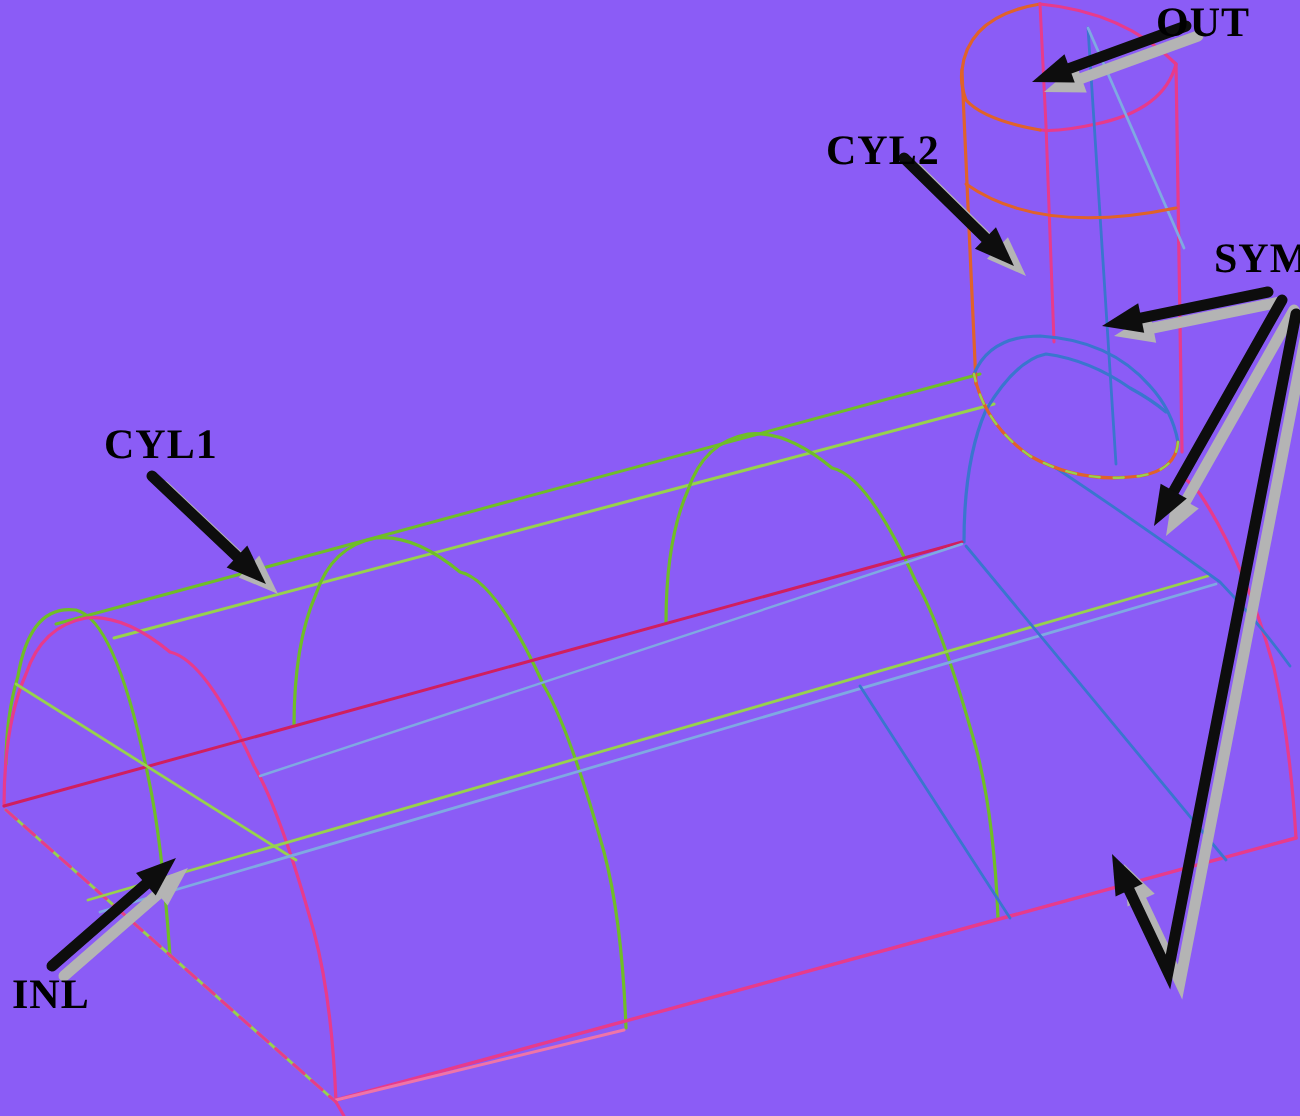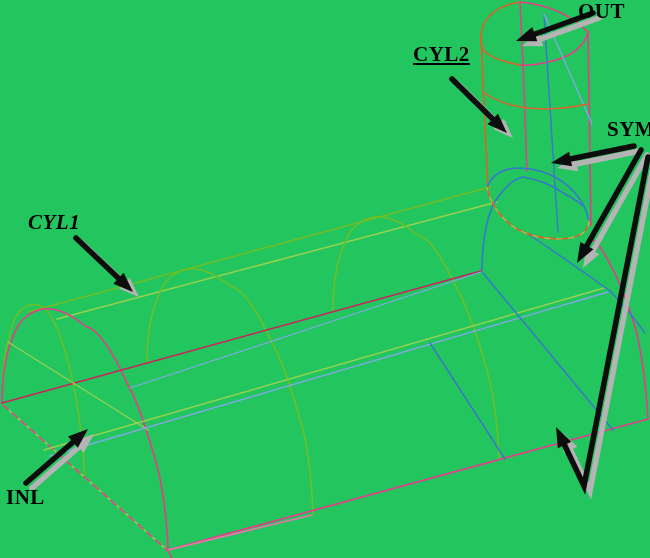--- a/index.html
+++ b/index.html
@@ -1,16 +1,16 @@
 <!DOCTYPE html>
 <html><head>
 <meta charset="utf-8">
 <style>
   html,body{margin:0;padding:0;background:#ffffff;}
-  .stage{position:relative;width:650px;height:558px;background:#22c55e;overflow:hidden;
+  .stage{position:relative;width:650px;height:558px;background:#8b5cf6;overflow:hidden;
          font-family:"Liberation Serif", serif;}
   .stage svg{position:absolute;left:0;top:0;}
   .diagram-label{position:absolute;font-weight:bold;font-size:21px;color:#000;
                  letter-spacing:0.5px;white-space:nowrap;line-height:1;}
 </style>
 </head>
 <body>
 
 <div class="stage">
   <svg id="scene" width="650" height="558" viewBox="0 0 650 558">
@@ -72,17 +72,17 @@
       <polygon points="577,263 580.3303734758856,241.90121774814676 593.3823573871598,249.29349182178876" fill="#0d0d0d"></polygon>
       <path d="M 648,157 L 584,486 L 562.8599112370744,441.4548129638353" fill="none" stroke="#0d0d0d" stroke-width="5.5" stroke-linecap="round" stroke-linejoin="miter"></path>
       <polygon points="556,427 571.3505826231408,441.8529328124155 557.7991954695451,448.2840995971727" fill="#0d0d0d"></polygon>
       <path d="M 76,238 L 121.38475705750677,280.99608563342747" fill="none" stroke="#0d0d0d" stroke-width="5.5" stroke-linecap="round" stroke-linejoin="miter"></path>
       <polygon points="133,292 113.3228614625526,283.689752171078 123.63903118121434,272.8004619124906" fill="#0d0d0d"></polygon>
       <path d="M 26,483 L 75.9346944658191,439.50849191686723" fill="none" stroke="#0d0d0d" stroke-width="5.5" stroke-linecap="round" stroke-linejoin="miter"></path>
       <polygon points="88,429 77.8442236683054,447.7912268652313 67.99251249624237,436.4800029269367" fill="#0d0d0d"></polygon>
     </svg>
 
   <div class="diagram-label" style="left: 578px; top: 1px;">OUT</div>
-  <div class="diagram-label" style="left: 413px; top: 44px; text-decoration: underline;">CYL2</div>
+  <div class="diagram-label" style="left: 413px; top: 65px;">CYL2</div>
   <div class="diagram-label" style="left: 607px; top: 119px;">SYM</div>
-  <div class="diagram-label" style="left: 28px; top: 212px; font-style: italic;">CYL1</div>
+  <div class="diagram-label" style="left: 52px; top: 212px;">CYL1</div>
   <div class="diagram-label" style="left: 6px; top: 487px;">INL</div>
 </div>
 
 </body></html>

